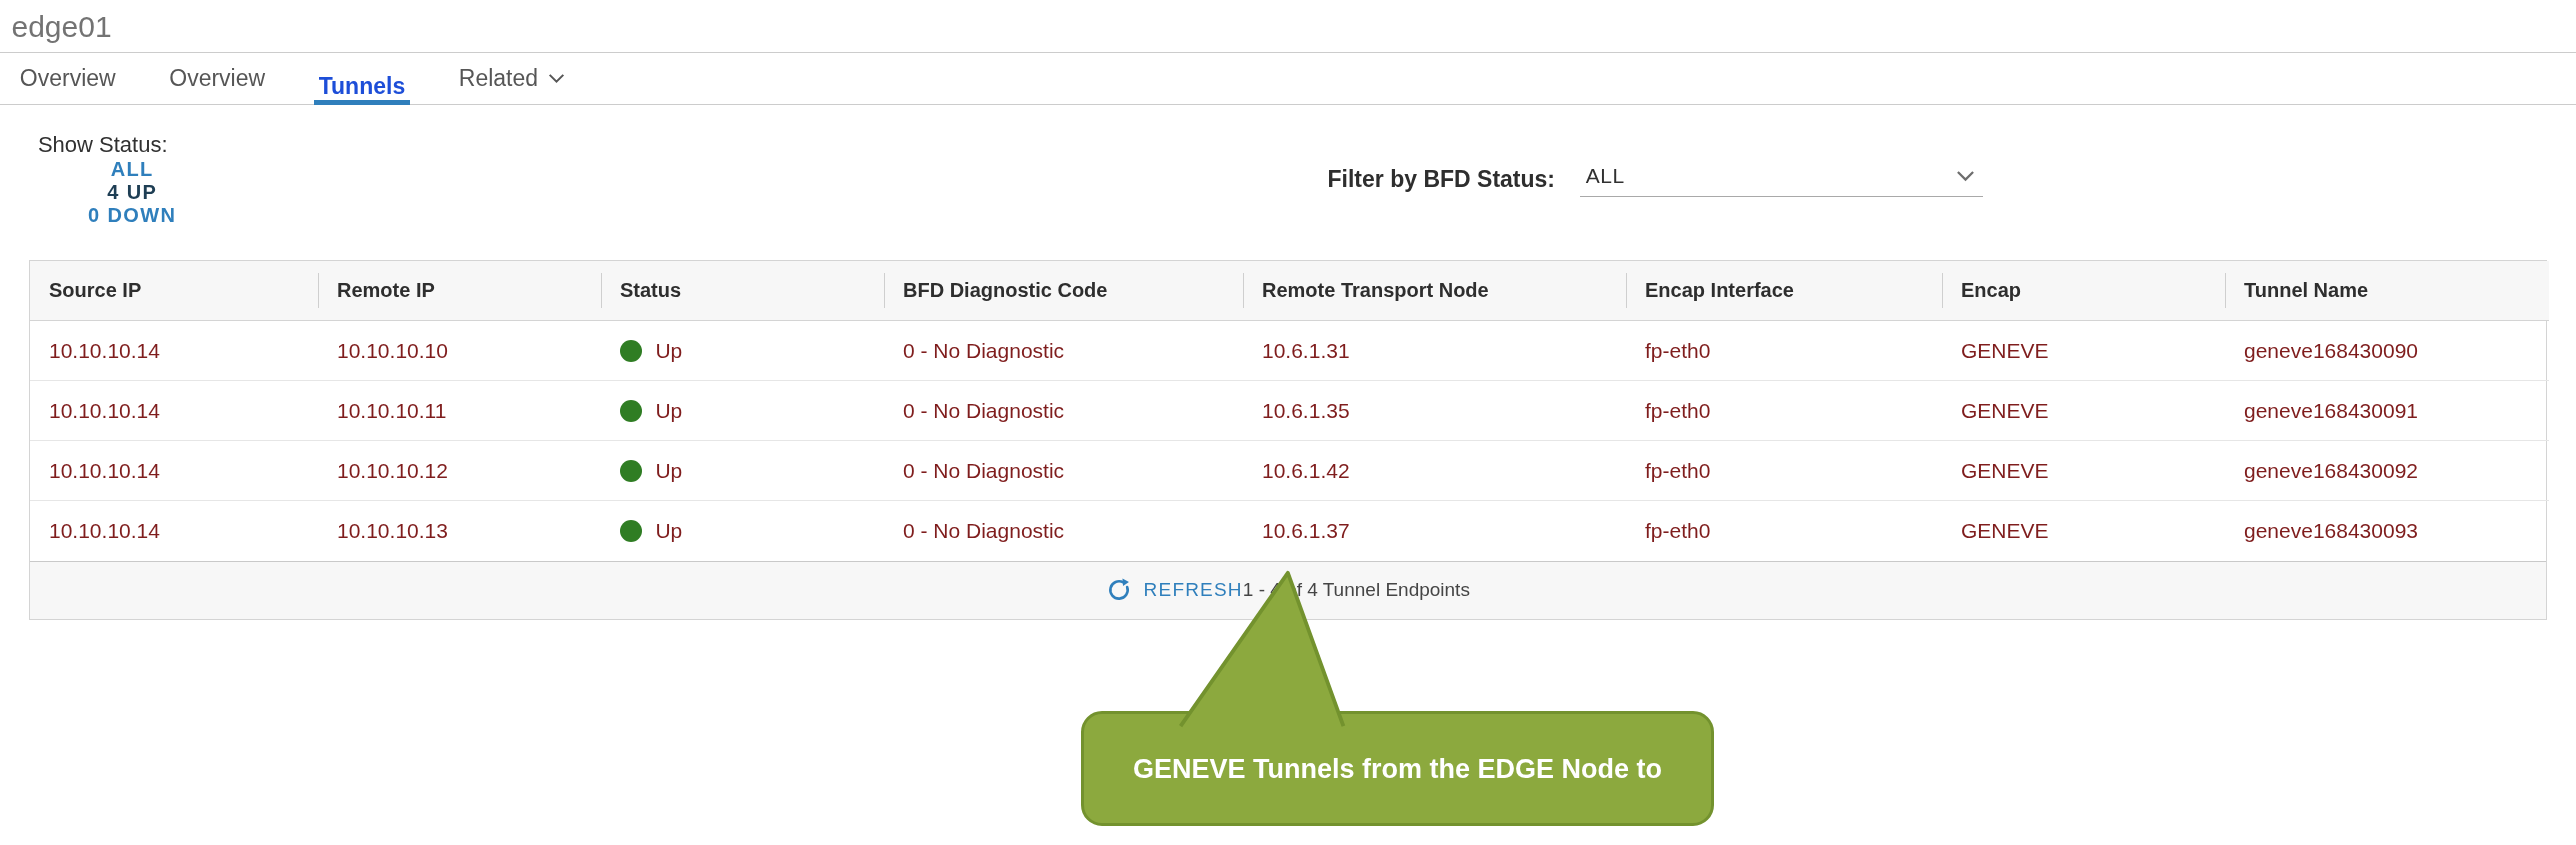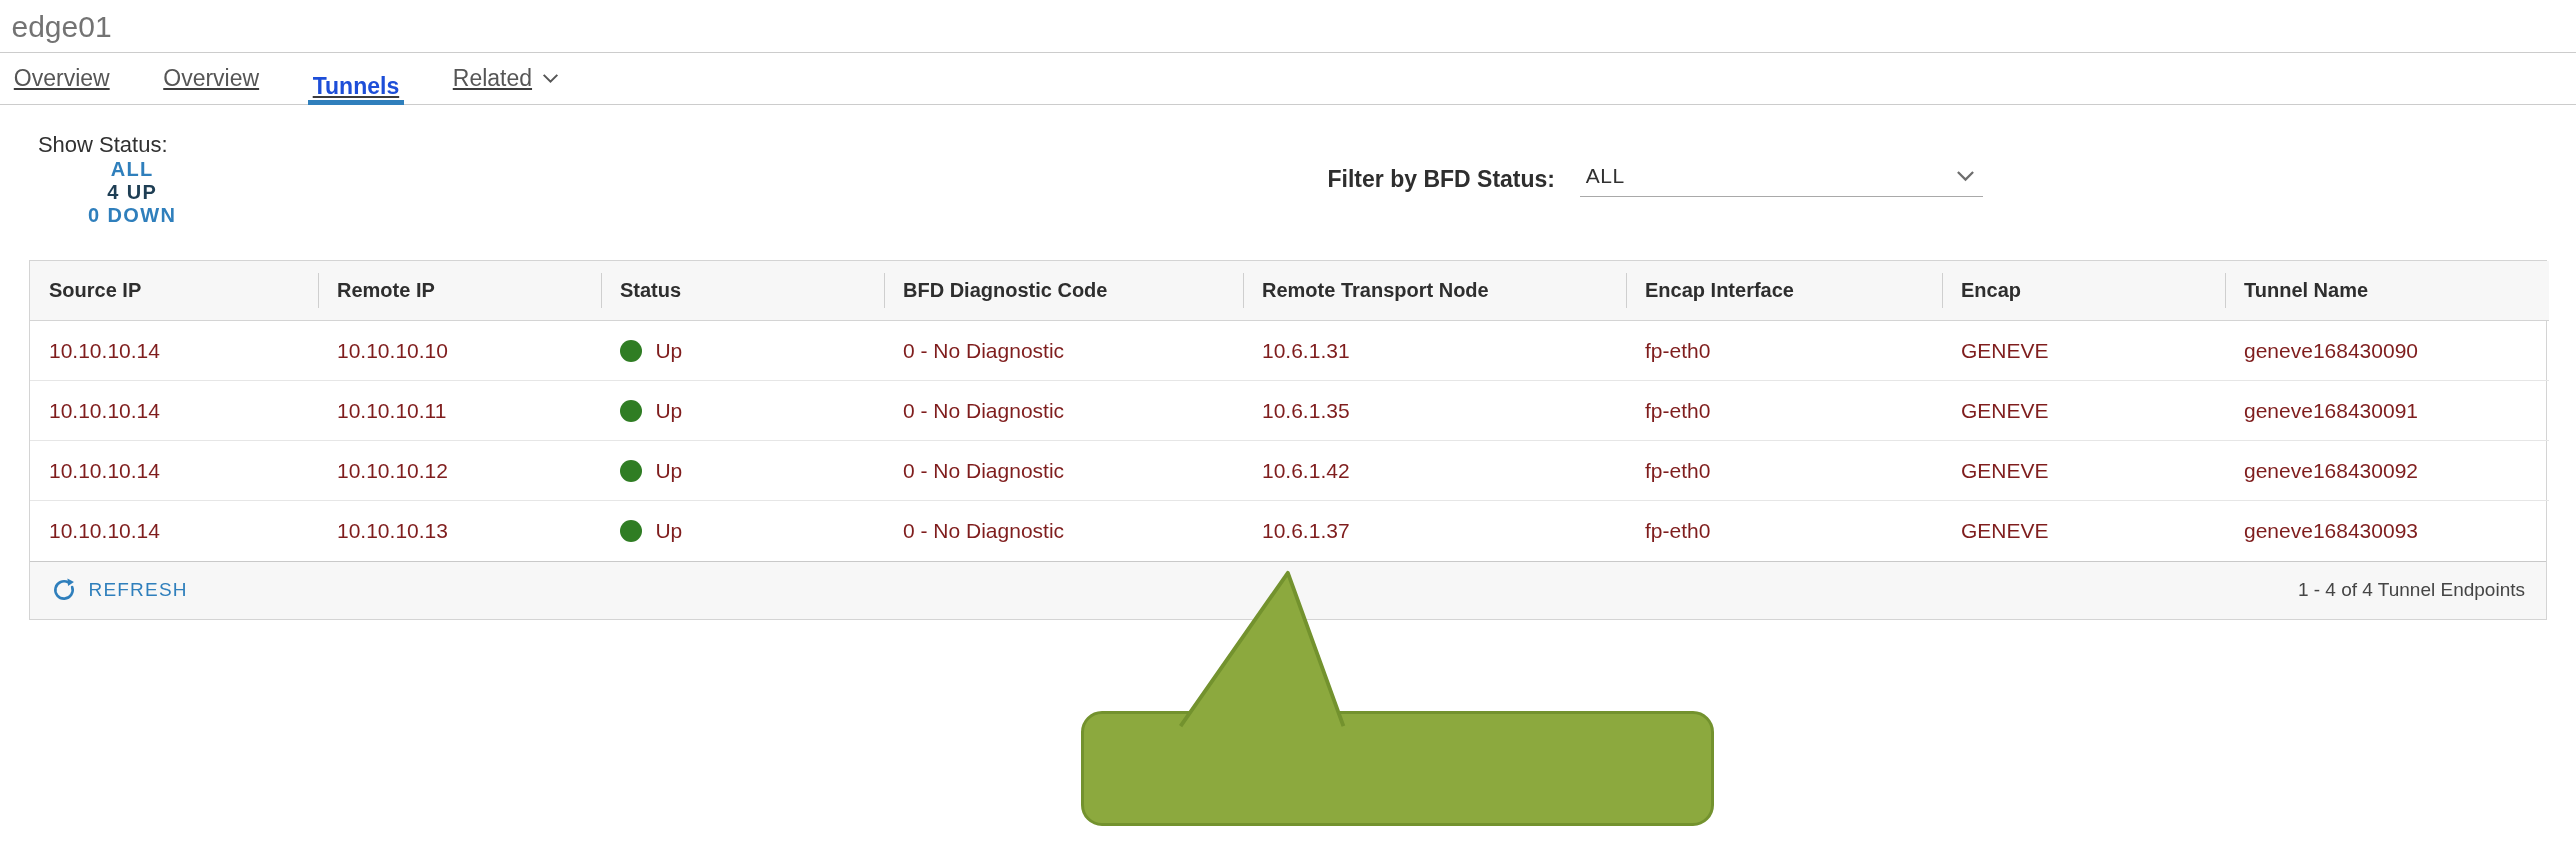--- a/index.html
+++ b/index.html
@@ -11,21 +11,21 @@
   }
   *{box-sizing:border-box;}
   html,body{margin:0;padding:0;}
   body{
     width:2576px;height:845px;position:relative;overflow:hidden;
     background:#ffffff;font-family:"Liberation Sans",sans-serif;color:#3c3c3c;
   }
   
   .title-bar{padding:9.6px 0 8.6px 11.5px;border-bottom:1px solid #cccccc;}
   .page-title{font-size:30px;color:#737373;}
-  .tabbar{display:flex;align-items:stretch;padding-left:9px;border-bottom:1px solid #cccccc;height:52px;text-decoration:underline;}
+  .tabbar{display:flex;align-items:stretch;padding-left:15px;border-bottom:1px solid #cccccc;height:52px;}
   .tab{display:flex;align-items:center;gap:9.6px;font-size:23px;color:#565656;
        padding:0 4.8px;margin-right:44px;cursor:pointer;}
   .tab.active{color:#1d4ed8;font-weight:700;border-bottom:5.8px solid var(--accent);margin-bottom:-1px;align-items:flex-end;}
   .chev{stroke:#565656;stroke-width:2.4;fill:none;}
   
   .content{padding:0 29px;}
   .section-title{font-size:26px;font-weight:400;color:#4a4a4a;margin:58px 0 0 0;}
   .controls{display:flex;justify-content:space-between;align-items:center;margin-top:27px;}
   .show-status{display:flex;align-items:center;font-size:22px;color:#313131;flex-direction:column;}
   .status-filter{margin-left:59px;font-size:20px;letter-spacing:1.4px;font-weight:600;
@@ -40,21 +40,21 @@
   
   .table-wrap{margin-top:33px;border:1px solid #d4d4d4;}
   table{width:100%;border-collapse:collapse;table-layout:fixed;}
   thead th{background:#f7f7f7;font-size:20px;font-weight:700;color:#2e2e2e;text-align:left;
            padding:18px 7.7px 18px 19px;position:relative;border-bottom:1px solid #d4d4d4;}
   thead th + th::before{content:"";position:absolute;left:0;top:20%;height:60%;width:1px;background:#cfcfcf;}
   tbody td{font-size:21px;color:#7f1d1d;padding:0 7.7px 0 19px;height:60px;border-bottom:1px solid #e6e6e6;margin-top:14px;}
   tbody tr:last-child td{border-bottom:none;}
   .dot{width:22px;height:22px;border-radius:50%;background:var(--status-green);
        display:inline-block;vertical-align:middle;margin:-2.9px 13.4px 0 0;}
-  .table-footer{display:flex;justify-content:space-between;align-items:center;background:#f7f7f7;
+  .table-footer{display:flex;justify-content:center;align-items:center;background:#f7f7f7;
                 border-top:1px solid #c9c9c9;height:58px;padding:0 21px;}
   .refresh{display:flex;align-items:center;gap:11.5px;color:var(--accent);font-size:19px;
            letter-spacing:1.2px;font-weight:500;cursor:pointer;}
   .refresh svg{stroke:var(--accent);}
   .count{font-size:19px;color:#454545;}
   
   .callout-box{position:absolute;left:1081px;top:711px;width:633px;height:115px;
                background:var(--callout-fill);border:3.8px solid var(--callout-border);border-radius:21px;
                display:flex;flex-direction:column;justify-content:center;text-align:center;
                color:#ffffff;font-size:27px;font-weight:600;line-height:36px;z-index:2;}
@@ -184,14 +184,15 @@
       <div class="count">1 - 4 of 4 Tunnel Endpoints</div>
     </div>
   </div>
 
 </div>
 
 <svg class="callout-tail" viewBox="0 0 190 172">
   <path d="M10 168 L122 8 L180 168" fill="var(--callout-fill)" stroke="var(--callout-border)" stroke-width="4" stroke-linejoin="round"></path>
 </svg>
 <div class="callout-box">
+  <div>GENEVE Tunnels from the EDGE Node to</div>
 </div>
 
 
 </body></html>

